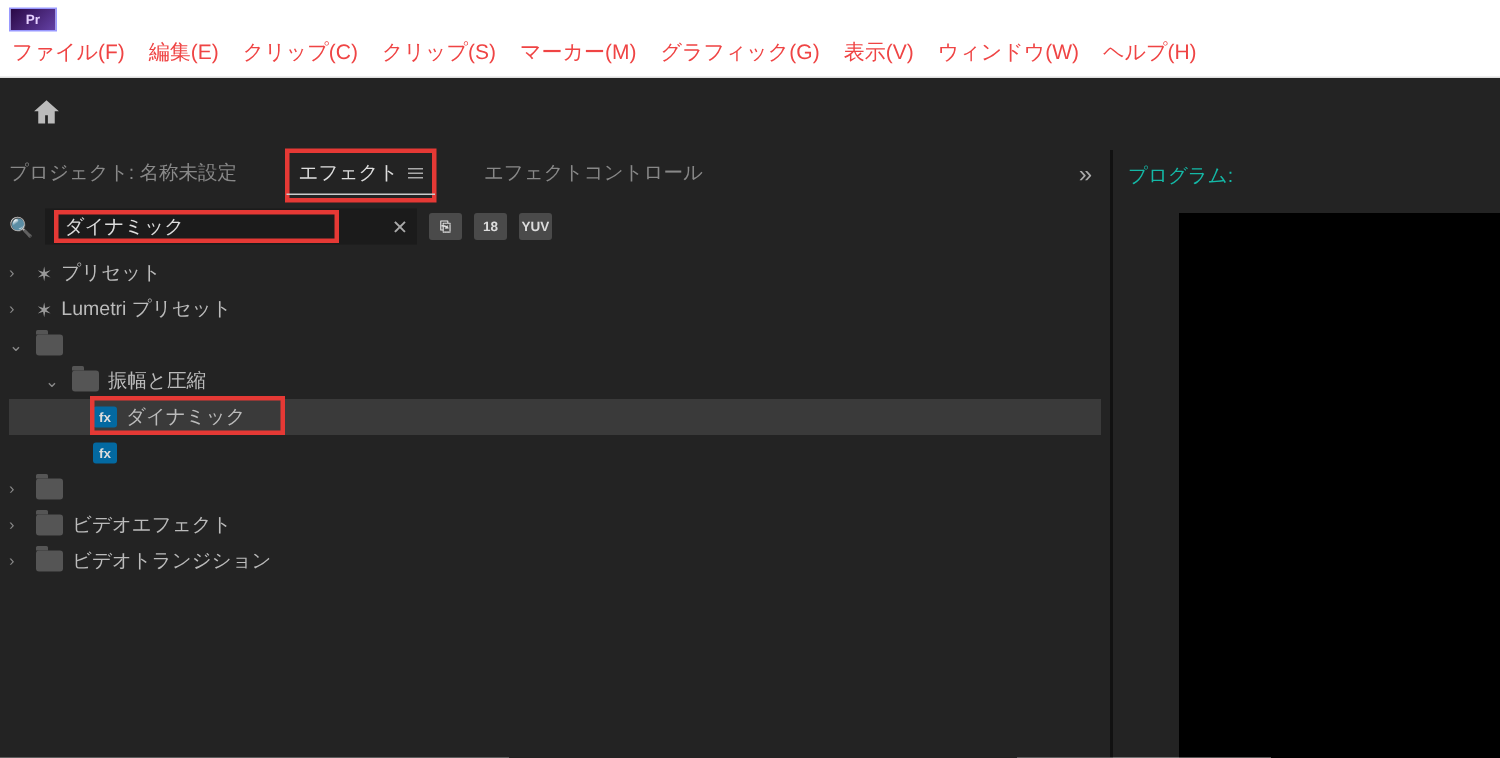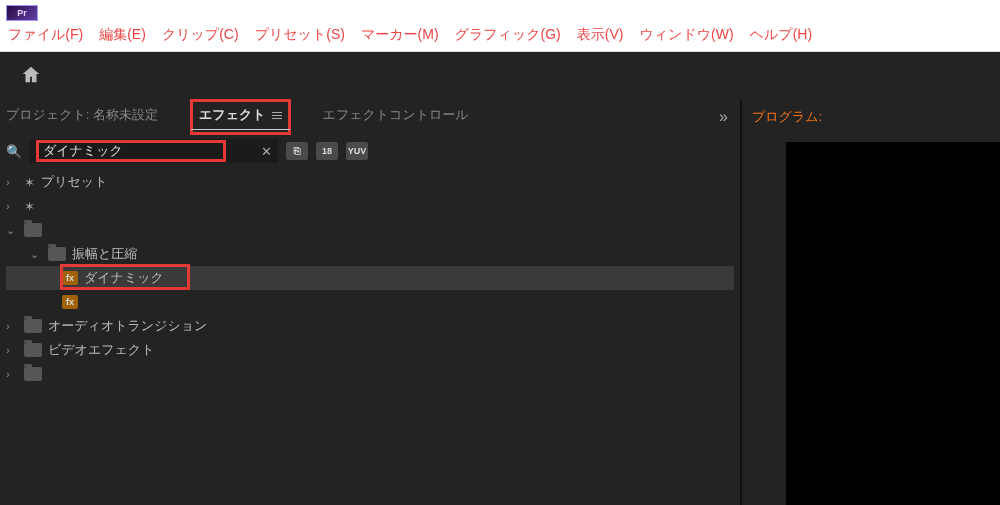--- a/index.html
+++ b/index.html
@@ -84,21 +84,20 @@
     .panel-tabs .tab {
       white-space: nowrap;
       padding: 4px 6px 8px 6px;
       display: inline-flex;
       align-items: center;
       gap: 6px;
     }
     .panel-tabs .tab.active { color: #ddd; }
     .panel-tabs .underline {
       position: relative;
-      font-weight: bold;
     }
     .panel-tabs .underline::after{
       content:"";
       position:absolute;
       left:-2px; right:-2px; bottom:2px;
       height:1px;
       background:#ccc;
     }
     .dbl-arrow {
       margin-left: auto;
@@ -168,39 +167,39 @@
       gap: 6px;
       color: #bbb;
       font-size: 13px;
     }
     .tree-row .indent { display:inline-block; }
     .chev { width: 12px; display:inline-block; color:#888; font-size:11px; }
     .folder-ic { width:18px; height:14px; background:#555; border-radius:2px; display:inline-block; position:relative;}
     .folder-ic::before{content:"";position:absolute;top:-3px;left:0;width:8px;height:3px;background:#555;border-radius:1px 1px 0 0;}
     .star-ic { color:#999; font-size:13px; }
     .preset-ic {
-      width:16px;height:14px;background:#a16207;border-radius:2px;display:inline-flex;align-items:center;justify-content:center;font-size:9px;color:#ddd;font-weight:bold;
+      width:16px;height:14px;background:#0369a1;border-radius:2px;display:inline-flex;align-items:center;justify-content:center;font-size:9px;color:#ddd;font-weight:bold;
     }
     .tree-row.sel { background:#3a3a3a; }
     .tree-row.dim { color:#888; }
     .highlight-box-sel {
       position: relative;
     }
     .highlight-box-sel .hl {
       position:absolute;
       left:54px; top:-2px;
       width:130px; height:26px;
       border:3px solid #e53935;
       pointer-events:none;
     }
     .program-tab-row {
       height: 34px;
       display:flex;
       align-items:center;
-      color:#f97316;
+      color:#14b8a6;
       padding:0 10px;
       gap:6px;
       font-size:13px;
       white-space:nowrap;
       overflow:hidden;
     }
     .program-view {
       flex:1;
       background:#1a1a1a;
       margin: 8px 0 0 44px;
@@ -219,21 +218,21 @@
 <body>
 
 <div class="titlebar">
   <span class="pr-logo">Pr</span>
 </div>
 
 <div class="menubar">
   <span>ファイル(F)</span>
   <span>編集(E)</span>
   <span>クリップ(C)</span>
-  <span>プリセット(S)</span>
+  <span>クリップ(S)</span>
   <span>マーカー(M)</span>
   <span>グラフィック(G)</span>
   <span>表示(V)</span>
   <span>ウィンドウ(W)</span>
   <span>ヘルプ(H)</span>
 </div>
 
 <div class="dark-area">
 
   <div class="home-row">
@@ -280,20 +279,21 @@
 
         <div class="tree">
           <div class="tree-row">
             <span class="chev">›</span>
               <span class="star-ic">✶</span>
             <span>プリセット</span>
           </div>
           <div class="tree-row">
             <span class="chev">›</span>
               <span class="star-ic">✶</span>
+            <span>Lumetri プリセット</span>
           </div>
           <div class="tree-row">
             <span class="chev">⌄</span>
               <span class="folder-ic"></span>
           </div>
           <div class="tree-row">
             <span class="indent" style="width:18px"></span>
             <span class="chev">⌄</span>
               <span class="folder-ic"></span>
             <span>振幅と圧縮</span>
@@ -304,30 +304,30 @@
             <span>ダイナミック</span>
             <span class="hl"></span>
           </div>
           <div class="tree-row dim">
             <span class="indent" style="width:50px"></span>
             <span class="preset-ic">fx</span>
           </div>
           <div class="tree-row">
             <span class="chev">›</span>
               <span class="folder-ic"></span>
-            <span>オーディオトランジション</span>
           </div>
           <div class="tree-row">
             <span class="chev">›</span>
               <span class="folder-ic"></span>
             <span>ビデオエフェクト</span>
           </div>
           <div class="tree-row">
             <span class="chev">›</span>
               <span class="folder-ic"></span>
+            <span>ビデオトランジション</span>
           </div>
         </div>
       </div>
     </div>
 
     <div class="right-panel">
       <div class="program-tab-row">
         <span>プログラム:</span>
       </div>
       <div class="program-view">

